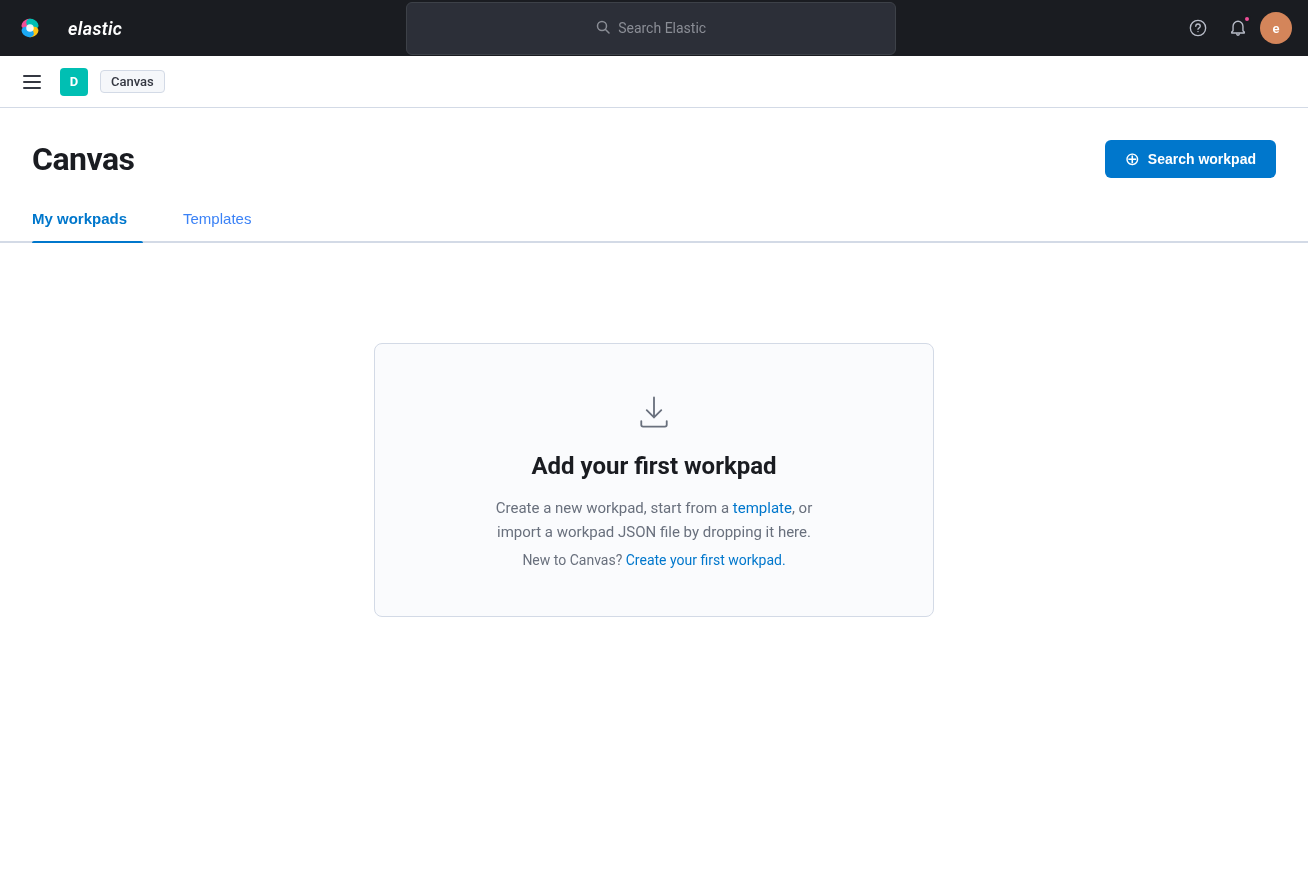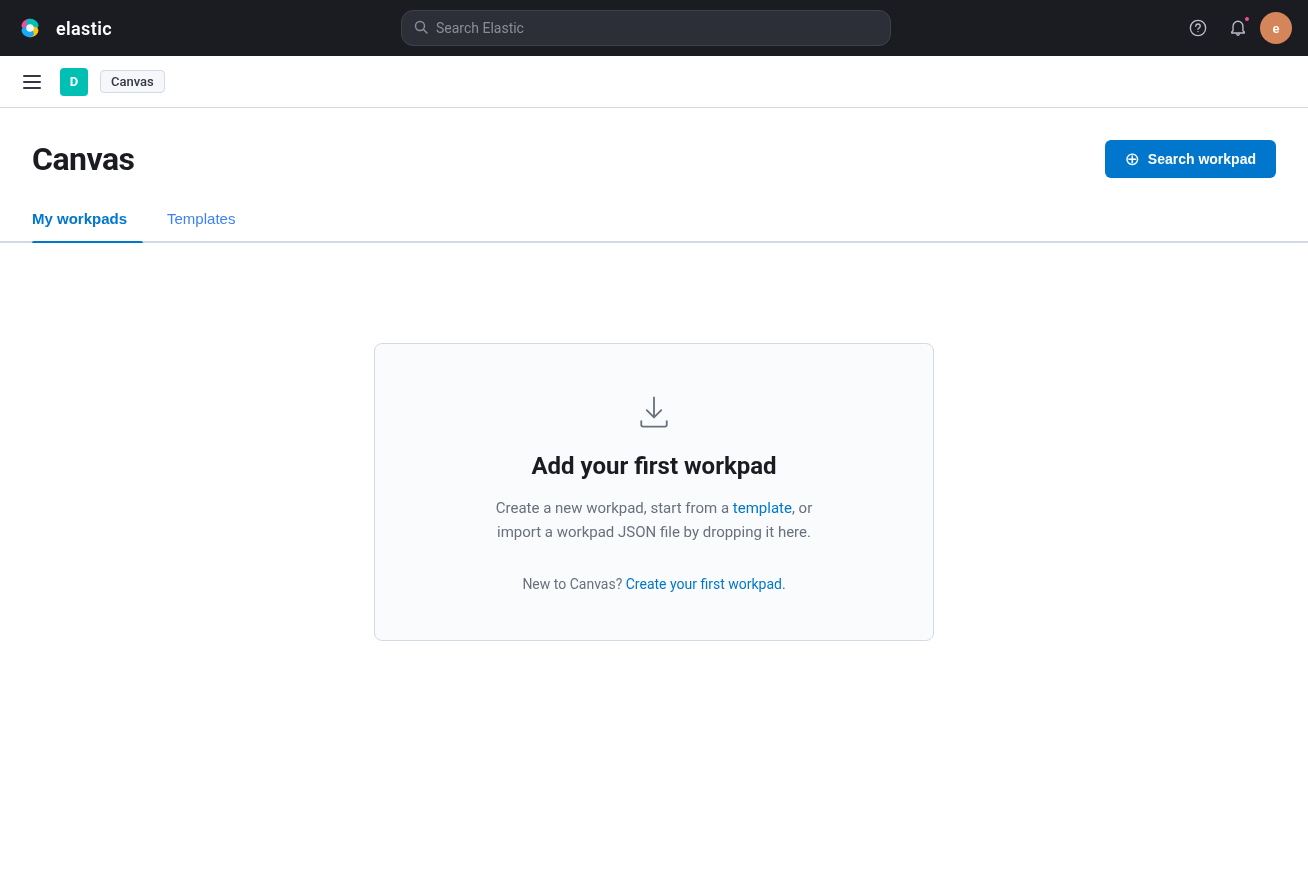--- a/index.html
+++ b/index.html
@@ -21,22 +21,23 @@
       height: 56px;
       display: flex;
       align-items: center;
       padding: 0 16px;
       gap: 12px;
     }
 
     .elastic-logo {
       display: flex;
       align-items: center;
-      gap: 12px;
+      gap: 24px;
       text-decoration: none;
+      font-style: italic;
     }
 
     .elastic-logo-icon {
       width: 28px;
       height: 28px;
     }
 
     .elastic-logo-text {
       color: #ffffff;
       font-size: 18px;
@@ -47,29 +48,30 @@
     .search-bar-wrapper {
       flex: 1;
       display: flex;
       justify-content: center;
       padding: 0 40px;
     }
 
     .search-bar {
       width: 100%;
       max-width: 490px;
-      height: 36px;
+      height: 53px;
       background: #2c2f38;
       border: 1px solid #3d4148;
-      border-radius: 12px;
+      border-radius: 6px;
       display: flex;
       align-items: center;
       padding: 0 12px;
       gap: 8px;
       cursor: text;
+      justify-content: center;
     }
 
     .search-icon {
       color: #8a8d95;
       font-size: 14px;
     }
 
     .search-placeholder {
       color: #8a8d95;
       font-size: 14px;
@@ -214,21 +216,21 @@
       font-size: 18px;
       font-weight: 400;
       line-height: 1;
     }
 
     
     .tabs-container {
       padding: 24px 32px 0 32px;
       border-bottom: 2px solid #d3dae6;
       display: flex;
-      gap: 0;
+      gap: 16px;
     }
 
     .tab {
       padding: 8px 16px 14px 0;
       font-size: 15px;
       font-weight: 500;
       color: #3b82f6;
       cursor: pointer;
       border: none;
       background: transparent;
@@ -280,21 +282,21 @@
       font-size: 24px;
       font-weight: 700;
       color: #1a1c21;
       margin-bottom: 16px;
     }
 
     .empty-state-description {
       font-size: 15px;
       color: #69707d;
       line-height: 1.6;
-      margin-bottom: 32px;
+      margin-bottom: 8px;
     }
 
     .empty-state-link {
       color: #0077cc;
       text-decoration: none;
     }
 
     .empty-state-footer {
       font-size: 14px;
       color: #69707d;

